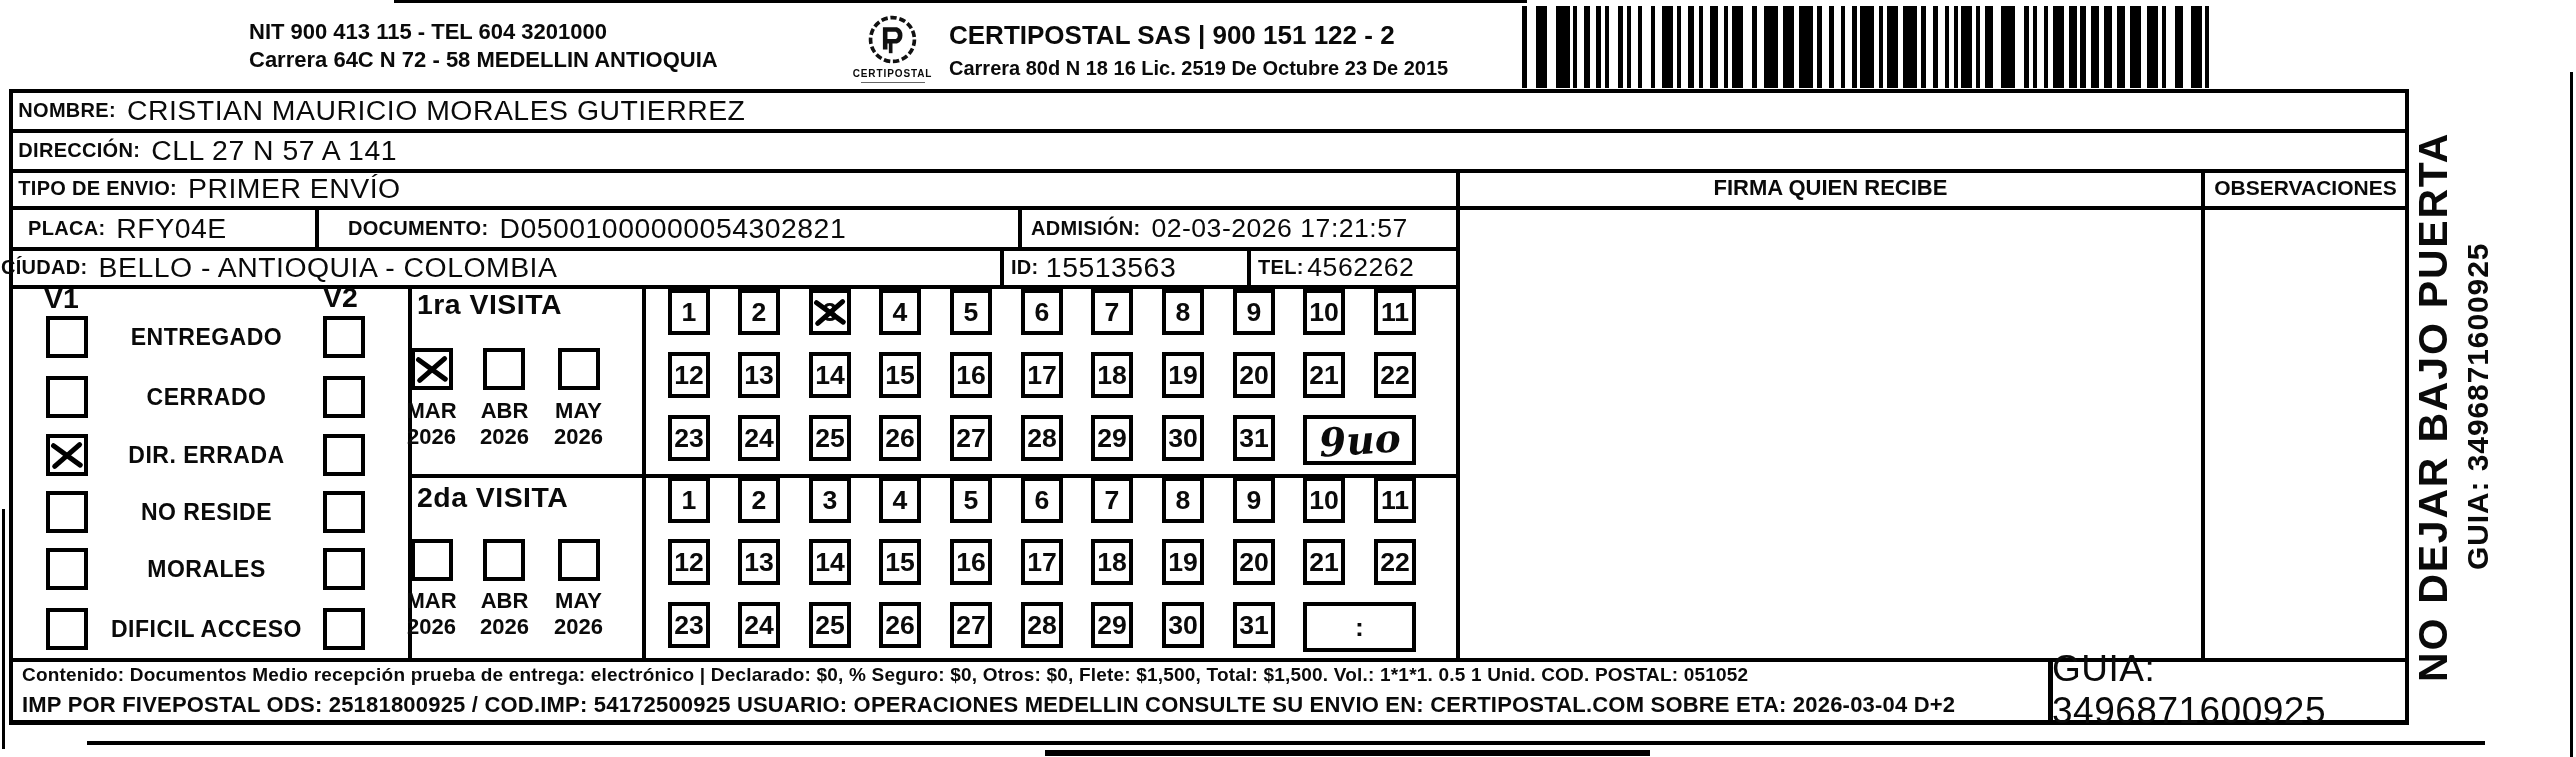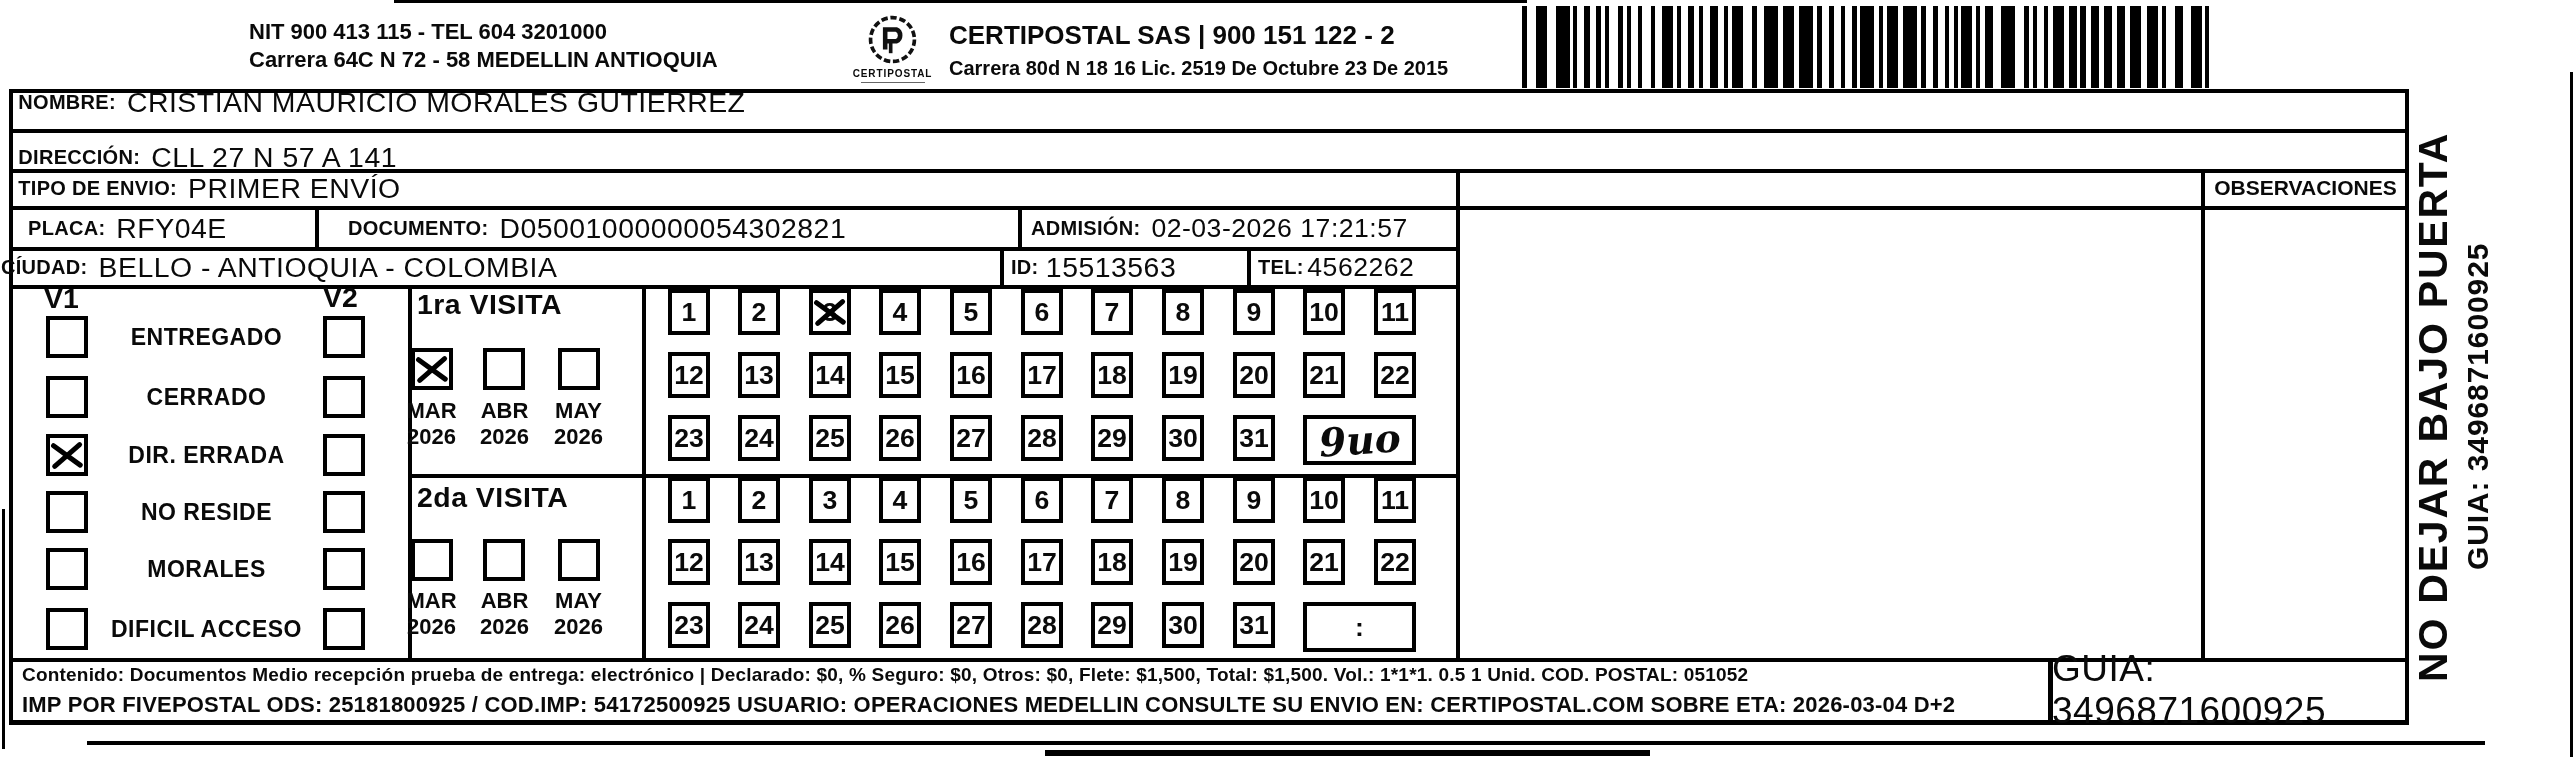--- a/index.html
+++ b/index.html
@@ -135,25 +135,25 @@
   <div class="line" style="left:315px;top:206px;width:3.7px;height:44px;" data-name="placa-doc-divider"></div>
   <div class="line" style="left:1018px;top:206px;width:3.7px;height:44px;" data-name="doc-admision-divider"></div>
   <div class="line" style="left:1000px;top:247px;width:3.7px;height:42px;" data-name="ciudad-id-divider"></div>
   <div class="line" style="left:1247px;top:247px;width:3.7px;height:42px;" data-name="id-tel-divider"></div>
   <div class="line" style="left:1456px;top:169px;width:3.7px;height:492px;" data-name="firma-column-divider"></div>
   <div class="line" style="left:2201px;top:169px;width:3.7px;height:492px;" data-name="observaciones-divider"></div>
   <div class="line" style="left:408px;top:285px;width:3.7px;height:376px;" data-name="status-visit-divider"></div>
   <div class="line" style="left:642px;top:285px;width:3.7px;height:376px;" data-name="visit-grid-divider"></div>
   <div class="line" style="left:2048px;top:658px;width:4.6px;height:66px;" data-name="guia-box-divider"></div>
 
-  <div class="fieldrow" style="left:18.3px;top:84px;height:37px;" data-name="nombre-row">
+  <div class="fieldrow" style="left:18.3px;top:92px;height:37px;" data-name="nombre-row">
     <span class="flabel" data-name="nombre-label">NOMBRE:</span>
     <span class="fvalue" data-name="nombre-value">CRISTIAN MAURICIO MORALES GUTIERREZ</span>
   </div>
-  <div class="fieldrow" style="left:18.3px;top:139px;height:37px;text-align:center;" data-name="direccion-row">
+  <div class="fieldrow" style="left:18.3px;top:132px;height:37px;text-align:center;" data-name="direccion-row">
     <span class="flabel" data-name="direccion-label">DIRECCIÓN:</span>
     <span class="fvalue" data-name="direccion-value">CLL 27 N 57 A 141</span>
   </div>
   <div class="fieldrow" style="left:18.3px;top:171px;height:35px;" data-name="tipo-envio-row">
     <span class="flabel" data-name="tipo-envio-label">TIPO DE ENVIO:</span>
     <span class="fvalue" data-name="tipo-envio-value">PRIMER ENVÍO</span>
   </div>
   <div class="fieldrow" style="left:28px;top:210px;height:37px;" data-name="placa-field">
     <span class="flabel" data-name="placa-label">PLACA:</span>
     <span class="fvalue" data-name="placa-value">RFY04E</span>
@@ -172,20 +172,21 @@
   </div>
   <div class="fieldrow" style="left:1011px;top:249px;height:37px;" data-name="id-field">
     <span class="flabel" data-name="id-label">ID:</span>
     <span class="fvalue" style="margin-left:7.3px;" data-name="id-value">15513563</span>
   </div>
   <div class="fieldrow" style="left:1258px;top:249px;height:37px;" data-name="tel-field">
     <span class="flabel" data-name="tel-label">TEL:</span>
     <span class="fvalue" style="margin-left:3.7px;font-size:26.6px;" data-name="tel-value">4562262</span>
   </div>
 
+  <div class="hdrcell" style="left:1460px;top:172px;width:741px;height:31px;" data-name="firma-header">FIRMA QUIEN RECIBE</div>
   <div class="hdrcell" style="left:2205px;top:172px;width:201px;height:31px;font-size:21px;" data-name="observaciones-header">OBSERVACIONES</div>
   <div class="abs" data-name="firma-area" style="left:1460px;top:210px;width:741px;height:448px;"></div>
   <div class="abs" data-name="observaciones-area" style="left:2205px;top:210px;width:201px;height:448px;"></div>
 
   <div class="abs" data-name="v1-column-label" style="left:44px;top:282px;font-weight:bold;font-size:28.4px;">V1</div>
   <div class="abs" data-name="v2-column-label" style="left:323px;top:281px;font-weight:bold;font-size:28.4px;">V2</div>
   <div data-name="status-section">
       <div class="cb" data-name="v1-checkbox-entregado" style="left: 46px; top: 316px;"></div>
       <div class="statuslabel" data-name="status-label-entregado" style="left: 92px; top: 316px; width: 229px; height: 43px;">ENTREGADO</div>
       <div class="cb" data-name="v2-checkbox-entregado" style="left: 323px; top: 316px;"></div>

